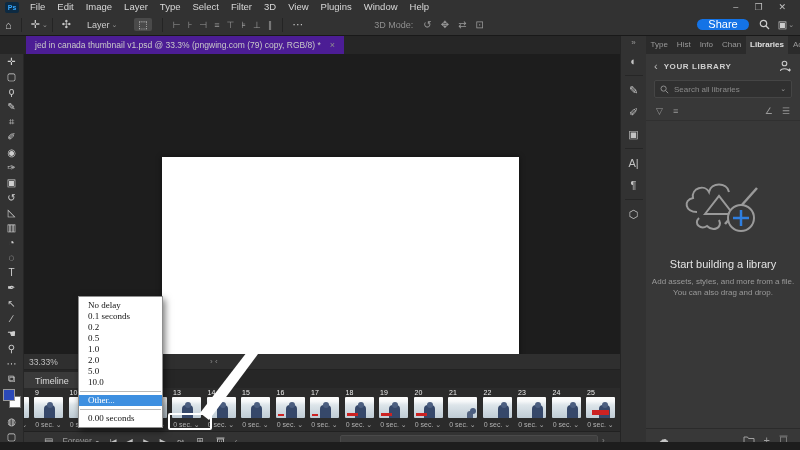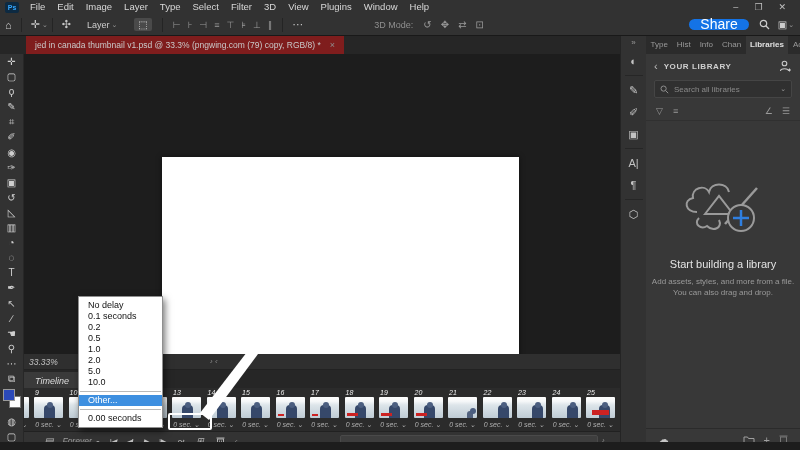--- a/index.html
+++ b/index.html
@@ -15,27 +15,27 @@
   
   #optionsbar{position:absolute;left:0;top:14px;width:800px;height:22px;background:#323232;border-bottom:1px solid #191919;display:flex;align-items:center;color:#b8b8b8;z-index:5;}
   .ob-icon{font-size:11px;color:#c5c5c5;padding:0 5px;}
   .ob-sep{width:1px;height:14px;background:#242424;margin:0 4px;}
   .ob-chev{font-size:7px;color:#999;margin-left:-3px;}
   .layer-dd{display:flex;align-items:center;gap:5px;font-size:9px;color:#ccc;padding:2px 7px;margin:0 4px;}
   .tc-icon{font-size:10px;color:#ddd;background:#4a4a4a;border-radius:2px;padding:1px 4px;margin:0 6px;}
   .align-group{display:flex;gap:7px;font-size:9px;color:#9a9a9a;margin:0 6px;}
   .mode-label{font-size:9px;color:#8f8f8f;margin-left:66px;}
   .mode-group{display:flex;gap:9px;font-size:10px;color:#9a9a9a;margin-left:10px;}
-  .share-btn{margin-left:auto;background:#1473e6;color:#fff;font-size:14px;border-radius:8px;padding:0 11px;line-height:11px;}
+  .share-btn{margin-left:auto;background:#1473e6;color:#fff;font-size:11px;border-radius:8px;padding:0 11px;line-height:11px;}
   .search-glyph{margin-left:10px;}
   .ws-icon{margin:0 4px 0 8px;font-size:10px;color:#ccc;}
 
   
   #tabbar{position:absolute;left:0;top:36px;width:620px;height:18px;background:#262626;z-index:4;}
-  .doc-tab{position:absolute;left:26px;top:0;height:18px;background:#7f1d1d;color:#c9c9c9;font-size:8.5px;display:flex;align-items:center;padding:0 9px;gap:9px;}
+  .doc-tab{position:absolute;left:26px;top:0;height:18px;background:#4c1d95;color:#c9c9c9;font-size:8.5px;display:flex;align-items:center;padding:0 9px;gap:9px;}
   .tab-close{color:#8f8f8f;font-size:9px;}
 
   
   #toolbar{position:absolute;left:0;top:54px;width:24px;height:396px;background:#323232;border-right:1px solid #272727;z-index:4;}
   .tool{height:15.1px;font-size:10px;color:#cfcfcf;text-align:center;line-height:15px;}
   .swatches{position:relative;height:26px;margin-top:2px;}
   .fg-swatch{position:absolute;left:3px;top:1px;width:12px;height:12px;background:#2b49b8;border:1px solid #9a9a9a;}
   .bg-swatch{position:absolute;left:9px;top:8px;width:12px;height:12px;background:#fff;border:1px solid #777;}
 
   
@@ -64,21 +64,21 @@
   .lib-search-chev{font-size:7px;color:#999;}
   .lib-filter-row{display:flex;align-items:center;height:20px;padding:0 10px;gap:10px;color:#9a9a9a;font-size:9px;border-bottom:1px solid #303030;margin-top:3px;}
   .lfr-right{margin-left:auto;display:flex;gap:9px;}
   .lib-empty{position:absolute;left:0;top:130px;width:154px;text-align:center;}
   .lib-empty-title{font-size:11px;color:#e3e3e3;margin-top:14px;}
   .lib-empty-body{font-size:8px;color:#9a9a9a;margin-top:6px;line-height:11px;}
   .lib-bottom{position:absolute;left:0;bottom:0;width:154px;height:22px;border-top:1px solid #2b2b2b;display:flex;align-items:center;padding:0 12px;gap:10px;color:#c5c5c5;}
   .lb-right{margin-left:auto;display:flex;gap:9px;align-items:center;color:#9f9f9f;}
 
   
-  #timeline{position:absolute;left:24px;top:354px;width:596px;height:96px;z-index:3;font-style:italic;}
+  #timeline{position:absolute;left:24px;top:354px;width:596px;height:96px;z-index:3;}
   .status-row{height:16px;background:#2f2f2f;border-bottom:1px solid #222;font-size:8.5px;color:#c0c0c0;line-height:16px;padding-left:5px;position:relative;}
   .status-chevs{position:absolute;left:186px;top:0;color:#8a8a8a;font-size:8px;}
   .tl-tabrow{height:18px;background:#262626;}
   .tl-tab{display:inline-block;background:#3a3a3a;font-size:9px;color:#dcdcdc;line-height:18px;padding:0 11px;}
   .frames-row{position:relative;height:43px;background:#2b2b2b;overflow:hidden;}
   .frame{position:absolute;top:1px;width:31px;height:41px;}
   .fnum{font-size:7px;color:#ececec;height:8px;line-height:8px;padding-left:2px;}
   .thumb{position:relative;width:29px;height:21px;margin-left:1px;background:linear-gradient(180deg,#fdfdfd 0%,#f6f8f9 20%,#dde5ea 38%,#bfccd5 100%);overflow:hidden;border-radius:1px;}
   .thumb .fig{position:absolute;left:10px;bottom:0;width:11px;height:13px;background:#36486a;border-radius:4px 4px 0 0;}
   .thumb .fig::before{content:"";position:absolute;left:3px;top:-3px;width:6px;height:6px;border-radius:3px;background:#4b5e80;}
@@ -94,21 +94,21 @@
   .cr-convert{font-size:10px;margin-left:20px;color:#b5b5b5;}
   .cr-loop{margin-left:9px;color:#9a9a9a;font-size:8.5px;}
   .cr-loopchev{font-size:6px;margin-left:4px;color:#9a9a9a;}
   .pb-btn{margin-left:11px;font-size:7.5px;color:#c0c0c0;letter-spacing:-1px;}
   .cr-misc{margin-left:12px;font-size:9px;color:#b5b5b5;}
   .cr-scroll-left{margin-left:10px;color:#8a8a8a;}
   .h-scroll{position:absolute;left:316px;top:3px;width:258px;height:12px;background:#3e3e3e;border:1px solid #4a4a4a;border-radius:2px;}
   .h-scroll-arrow{position:absolute;left:578px;top:3px;color:#8a8a8a;font-size:8px;line-height:12px;}
 
   
-  #popup{position:absolute;left:78px;top:296px;width:85px;background:#ffffff;border:1px solid #8f8f8f;box-shadow:2px 3px 7px rgba(0,0,0,.55);padding:3px 0;z-index:20;}
+  #popup{position:absolute;left:78px;top:296px;width:85px;background:#ffffff;border:1px solid #8f8f8f;box-shadow:2px 3px 7px rgba(0,0,0,.55);padding:3px 0;z-index:20;font-family:Liberation Serif, serif;}
   .pitem{height:11px;line-height:11px;padding-left:9px;font-size:9px;color:#111;white-space:nowrap;}
   .pitem.hl{background:#3d8fe0;color:#fff;}
   .psep{height:1px;background:#b9b9b9;margin:3px 1px;}
 
   
   #annotation{position:absolute;left:173px;top:322px;width:455px;color:#ffffff;font-weight:700;font-size:12.5px;line-height:15px;z-index:22;letter-spacing:0px;}
   #overlay-svg{position:absolute;left:0;top:0;width:800px;height:450px;pointer-events:none;z-index:21;}
   #hl-box{position:absolute;left:168px;top:413px;width:44px;height:17px;border:2px solid #fff;border-radius:2px;z-index:22;}
 
   .icon-svg{display:inline-block;vertical-align:middle;}

